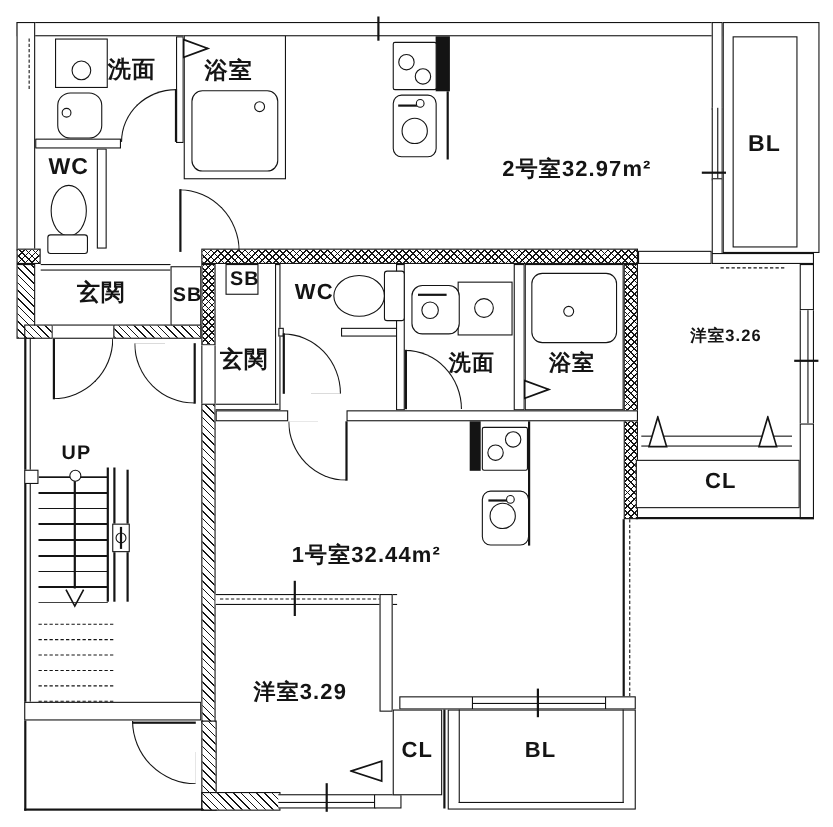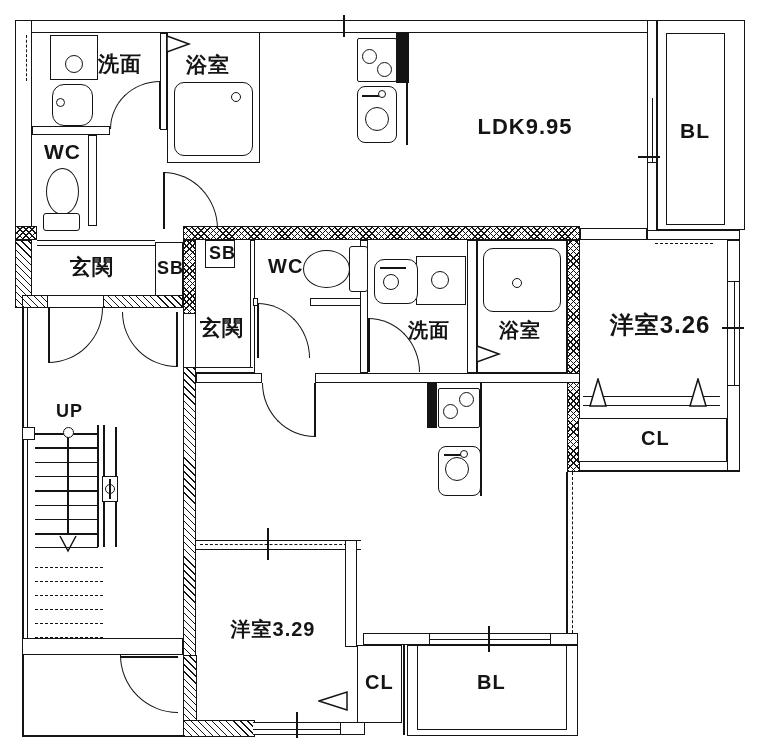--- a/index.html
+++ b/index.html
@@ -206,27 +206,28 @@
   <div class="line-v" style="left:296px;top:712px;height:26px"></div>
   <div class="line-v" style="left:267px;top:528px;height:32px"></div>
   <div class="line-v" style="left:343px;top:15px;height:22px"></div>
   <div class="dash-v" style="left:26px;top:35px;height:46px"></div>
 
   <div class="label" style="left:98px;top:53px;font-size:21px">洗面</div>
   <div class="label" style="left:186px;top:54px;font-size:21px">浴室</div>
   <div class="label" style="left:44px;top:141px;font-size:21px">WC</div>
   <div class="label" style="left:70px;top:256px;font-size:21px">玄関</div>
   <div class="label" style="left:157px;top:259px;font-size:18px">SB</div>
-  <div class="label" style="left:450px;top:116px;width:150px;font-size:22px">LDK9.95</div>
+  <div class="label" style="left:437px;top:144px;width:175px;font-size:20px">2号室32.97m²</div>
   <div class="label" style="left:680px;top:120px;font-size:21px">BL</div>
   <div class="label" style="left:209px;top:244px;font-size:18px">SB</div>
   <div class="label" style="left:268px;top:256px;font-size:20px">WC</div>
   <div class="label" style="left:200px;top:317px;font-size:21px">玄関</div>
   <div class="label" style="left:408px;top:320px;font-size:20px">洗面</div>
   <div class="label" style="left:499px;top:320px;font-size:20px">浴室</div>
-  <div class="label" style="left:600px;top:313px;width:120px;font-size:24px">洋室3.26</div>
+  <div class="label" style="left:600px;top:298px;width:120px;font-size:15px">洋室3.26</div>
   <div class="label" style="left:641px;top:428px;font-size:20px">CL</div>
   <div class="label" style="left:56px;top:402px;font-size:18px">UP</div>
+  <div class="label" style="left:243px;top:495px;width:180px;font-size:20px">1号室32.44m²</div>
   <div class="label" style="left:218px;top:619px;width:110px;font-size:20px">洋室3.29</div>
   <div class="label" style="left:365px;top:672px;font-size:20px">CL</div>
   <div class="label" style="left:477px;top:672px;font-size:20px">BL</div>
 
 </div>
 
 </body></html>

